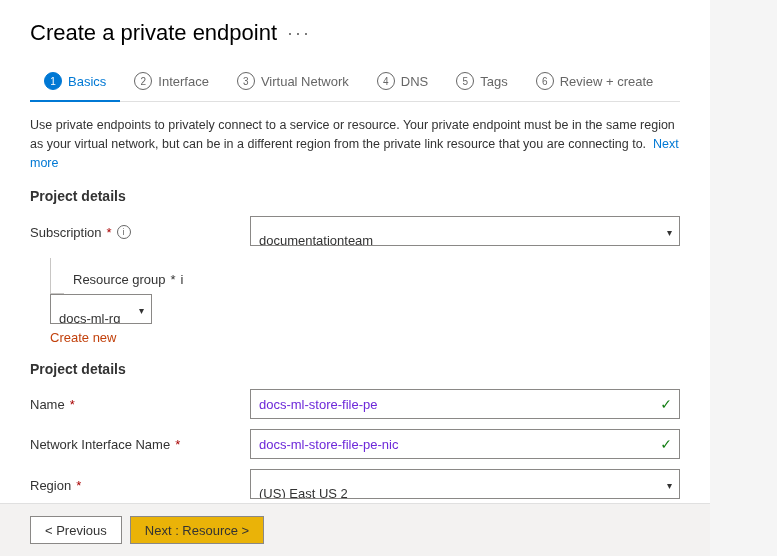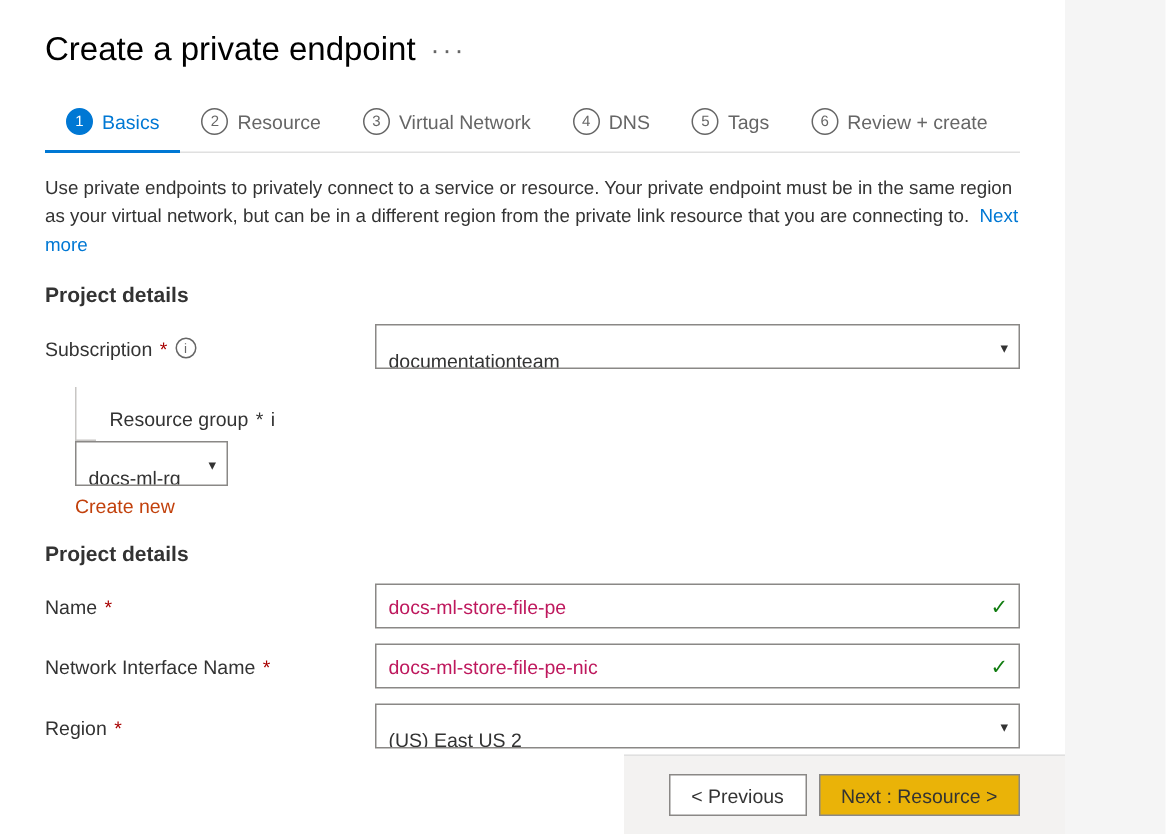--- a/index.html
+++ b/index.html
@@ -11,21 +11,20 @@
       width: 777px;
       height: 556px;
       overflow: hidden;
     }
     .page-container {
       width: 710px;
       height: 556px;
       background: #fff;
       display: flex;
       flex-direction: column;
-      align-items: flex-end;
     }
     .main-content {
       flex: 1;
       padding: 20px 30px 10px 30px;
       overflow: hidden;
     }
     .page-title {
       font-size: 22px;
       font-weight: 300;
       color: #000;
@@ -166,21 +165,21 @@
     .input-with-check {
       position: relative;
       width: 100%;
     }
     .input-with-check input {
       width: 100%;
       height: 30px;
       border: 1px solid #8a8886;
       padding: 0 30px 0 8px;
       font-size: 13px;
-      color: #be185d;
+      color: #6d28d9;
       background: #fff;
     }
     .input-check-icon {
       position: absolute;
       right: 8px;
       top: 50%;
       transform: translateY(-50%);
       color: #107c10;
       font-size: 14px;
     }
@@ -230,21 +229,21 @@
       <span class="page-title-ellipsis">···</span>
     </div>
 
     <div class="wizard-tabs">
       <div class="wizard-tab active">
         <span class="step-circle">1</span>
         <span>Basics</span>
       </div>
       <div class="wizard-tab">
         <span class="step-circle">2</span>
-        <span>Resource</span>
+        <span>Interface</span>
       </div>
       <div class="wizard-tab">
         <span class="step-circle">3</span>
         <span>Virtual Network</span>
       </div>
       <div class="wizard-tab">
         <span class="step-circle">4</span>
         <span>DNS</span>
       </div>
       <div class="wizard-tab">

